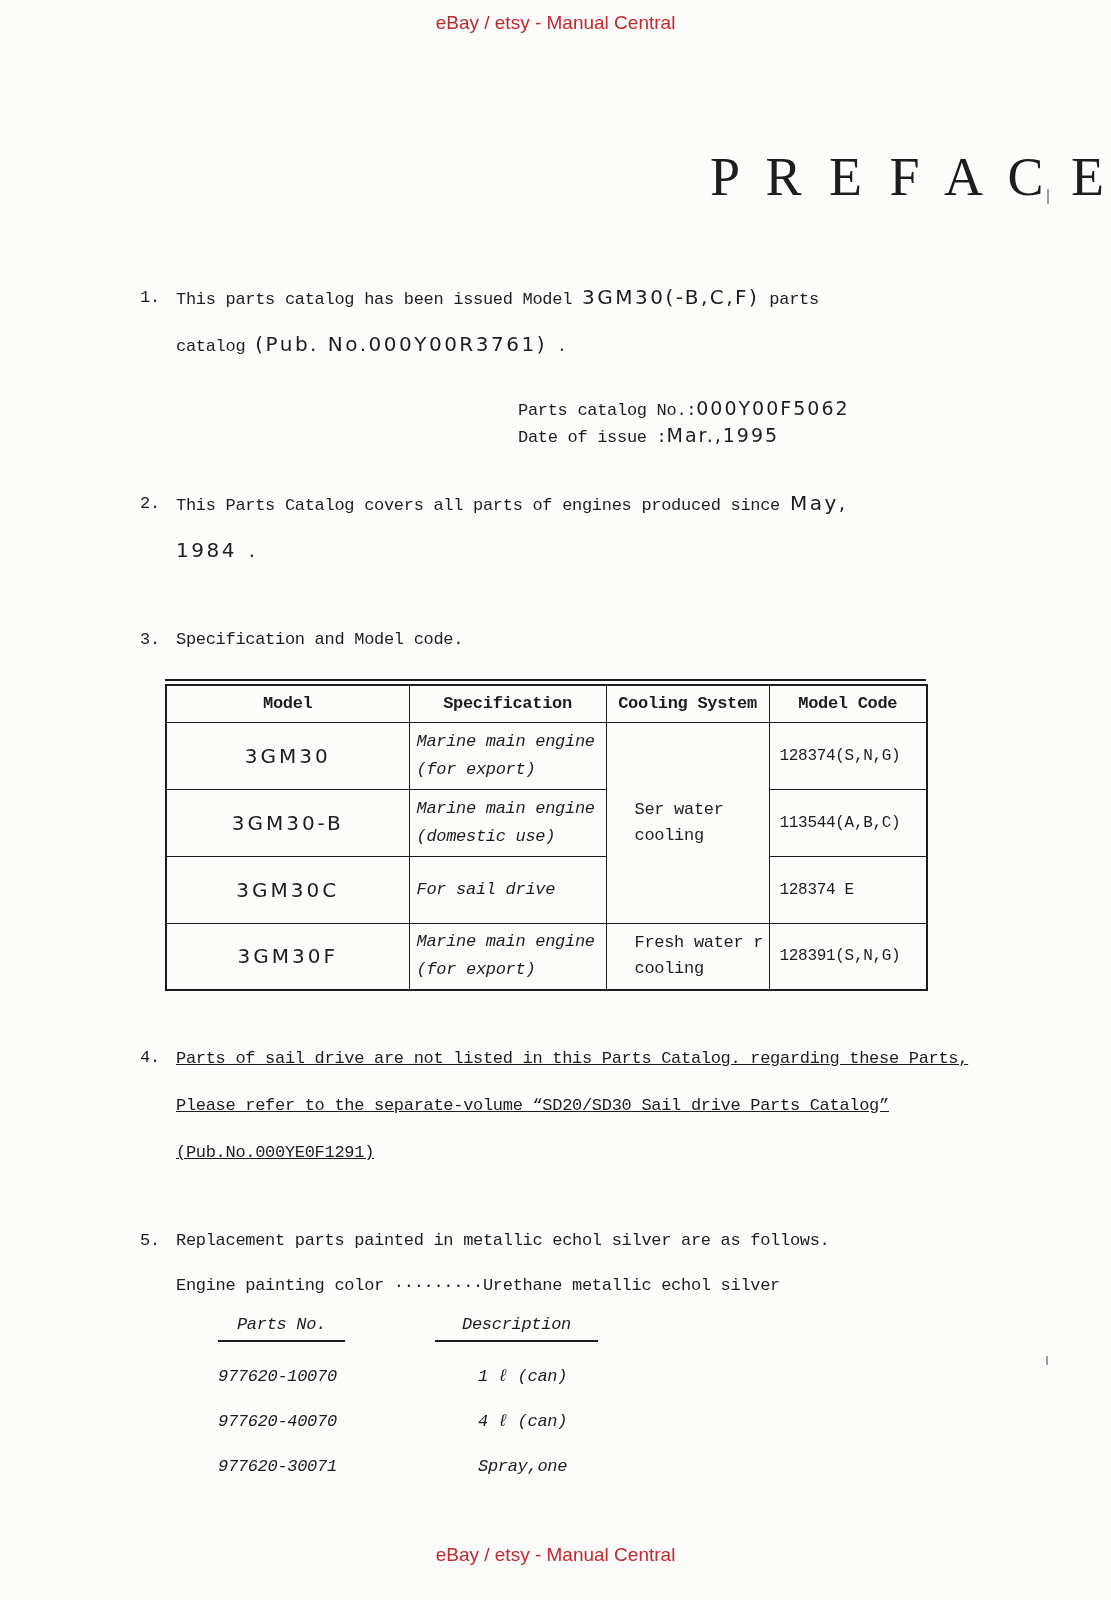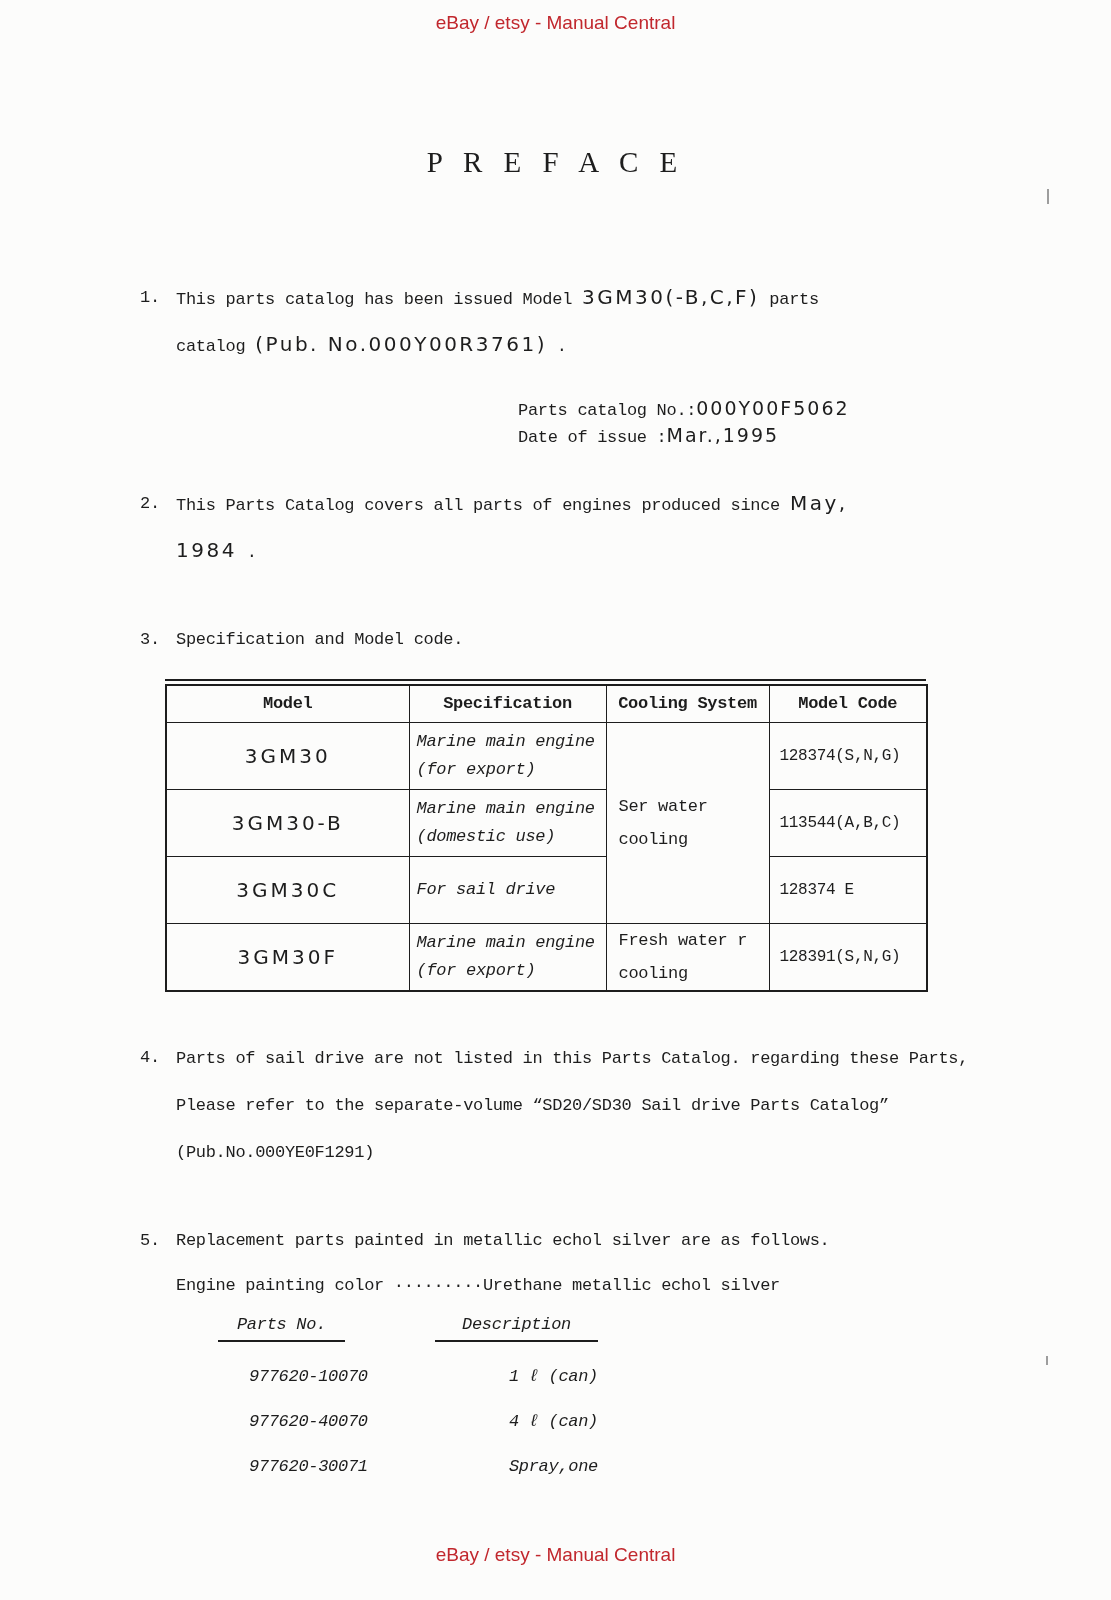--- a/index.html
+++ b/index.html
@@ -28,36 +28,36 @@
     font-family: "Liberation Sans", "DejaVu Sans", sans-serif;
     font-size: 19px;
     letter-spacing: 0;
     color: var(--accent_red);
   }
   .watermark.top { top: 12px; }
   .watermark.bottom { top: 1544px; }
   .title {
     position: absolute;
     top: 146px; left: 0; width: 100%;
-    text-align: center;
+    text-align: right;
     font-family: "Liberation Serif", "DejaVu Serif", serif;
-    font-size: 29px;
+    font-size: 54px;
     font-weight: 500;
     letter-spacing: 7px;
     color: var(--ink);
   }
   .scan-mark { position: absolute; background: #6a6a6a; opacity: 0.65; }
   .mark1 { left: 1047px; top: 189px; width: 2px; height: 15px; }
   .mark2 { left: 1046px; top: 1356px; width: 2px; height: 9px; }
 
   .item { position: absolute; display: flex; }
   .item .num { width: 36px; flex: none; line-height: 45px; }
   .item .content { flex: 1; }
   .line { line-height: 45px; white-space: nowrap; }
-  .line47 { line-height: 47px; white-space: nowrap; }
+  .line47 { line-height: 47px; white-space: nowrap; text-decoration: underline; }
 
   .special {
     font-family: "DejaVu Sans", sans-serif;
     font-size: 20px;
     letter-spacing: 2.5px;
   }
 
   .item-1 { left: 140px; top: 275px; }
   .catalog-info { position: absolute; left: 518px; top: 396px; }
   .catalog-info div { line-height: 24px; white-space: nowrap; }
@@ -83,35 +83,35 @@
     text-align: center;
   }
   table.spec-table td { height: 67px; vertical-align: middle; }
   td.model-cell {
     text-align: center;
     font-family: "DejaVu Sans", sans-serif;
     font-size: 20px;
     letter-spacing: 3px;
   }
   td.spec-cell { padding-left: 7px; white-space: pre-line; line-height: 28px; font-style: italic; }
-  td.cooling-cell { padding-left: 12px; white-space: pre-line; line-height: 33px; }
+  td.cooling-cell { padding-left: 28px; white-space: pre-line; line-height: 26px; }
   td.code-cell { padding-left: 10px; font-size: 16px; }
 
   .parts-list { position: absolute; left: 218px; top: 1315px; font-style: italic; }
   .parts-head { display: flex; margin-bottom: 12px; }
   .head-no {
     width: 127px; text-align: center;
     padding-bottom: 6px; border-bottom: 2px solid var(--ink);
     margin-right: 90px;
   }
   .head-desc {
     width: 163px; text-align: center;
     padding-bottom: 6px; border-bottom: 2px solid var(--ink);
   }
-  .parts-row { display: flex; height: 45px; align-items: center; justify-content: flex-end; }
+  .parts-row { display: flex; height: 45px; align-items: center; }
   .row-no { width: 260px; flex: none; }
 </style>
 </head>
 <body>
 
 <div class="page">
 
   <div class="watermark top">eBay / etsy - Manual Central</div>
 
   <h1 class="title">P R E F A C E</h1>

